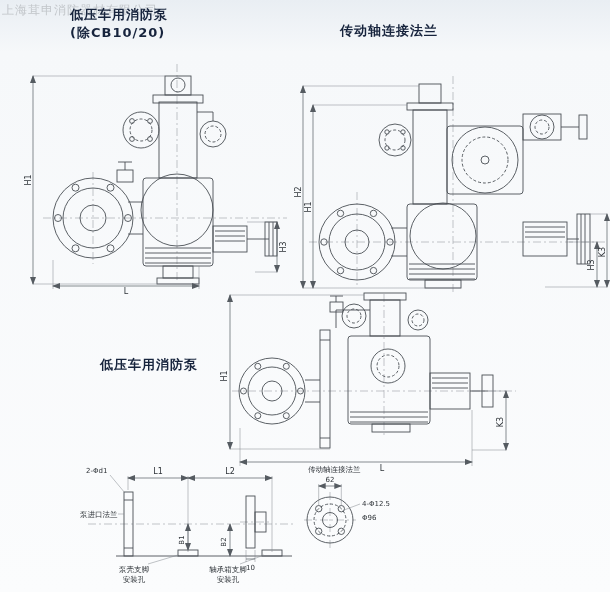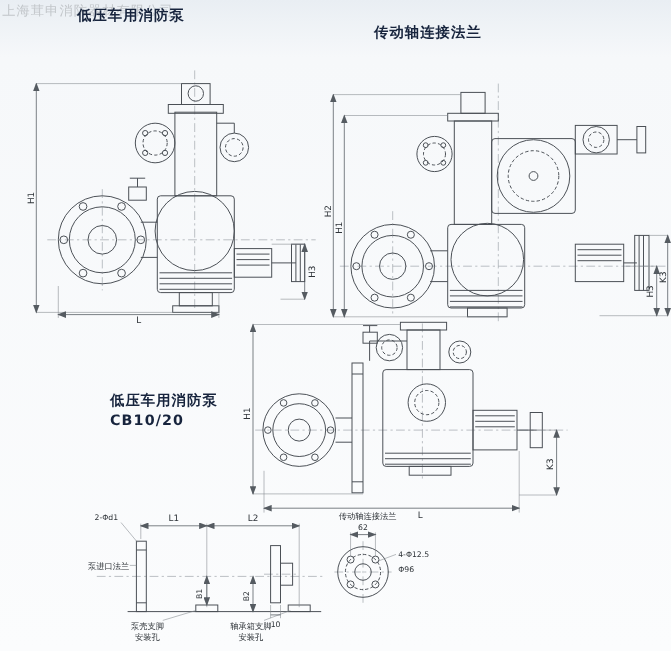--- a/index.html
+++ b/index.html
@@ -21,25 +21,25 @@
   .lbl{font-family:"DejaVu Sans",sans-serif;font-size:7.5px;fill:#2e3338;}
   .sm{font-size:7px;}
 </style>
 </head>
 <body>
 
 <div class="wm" style="left:2px;top:2px">上海茸申消防器材有限公司</div>
 
 <div class="dtitle" style="left:70px;top:6px;width:170px">
   <div>低压车用消防泵</div>
+  <div>(除CB10/20)</div>
 </div>
 <div class="dtitle" style="left:340px;top:22px;width:170px">传动轴连接法兰</div>
 <div class="dtitle" style="left:100px;top:356px;width:140px">
   <div>低压车用消防泵</div>
-  <div>CB10/20</div>
 </div>
 
 <svg class="draw" style="left:25px;top:50px" width="270" height="245" viewBox="0 0 270 245">
   <defs>
     <marker id="a1" markerWidth="8" markerHeight="6" refX="7" refY="3" orient="auto-start-reverse" markerUnits="userSpaceOnUse">
       <path d="M0,0 L8,3 L0,6 z" fill="#555b61"></path>
     </marker>
   </defs>
   <g class="cl">
     <line x1="18" y1="168" x2="262" y2="168"></line>

